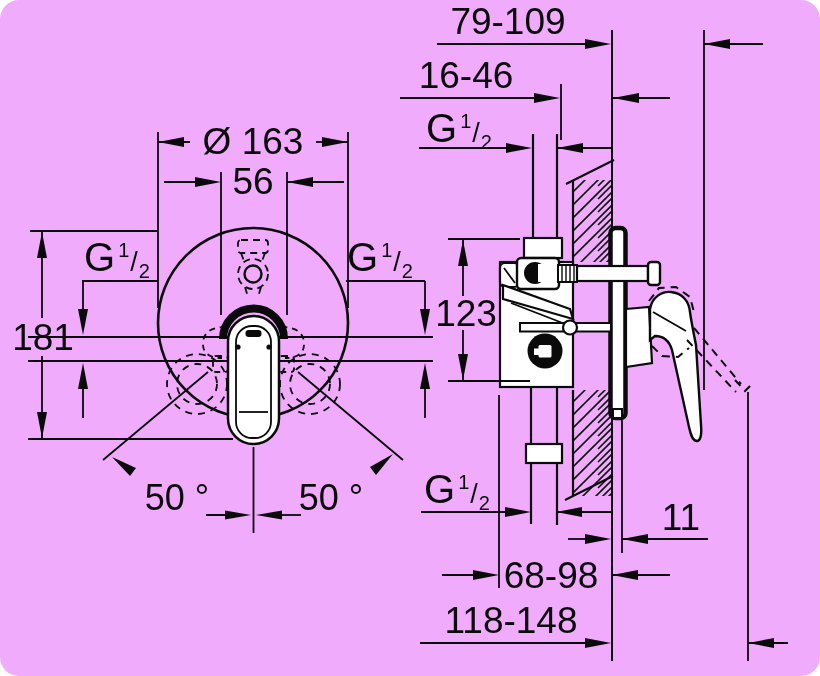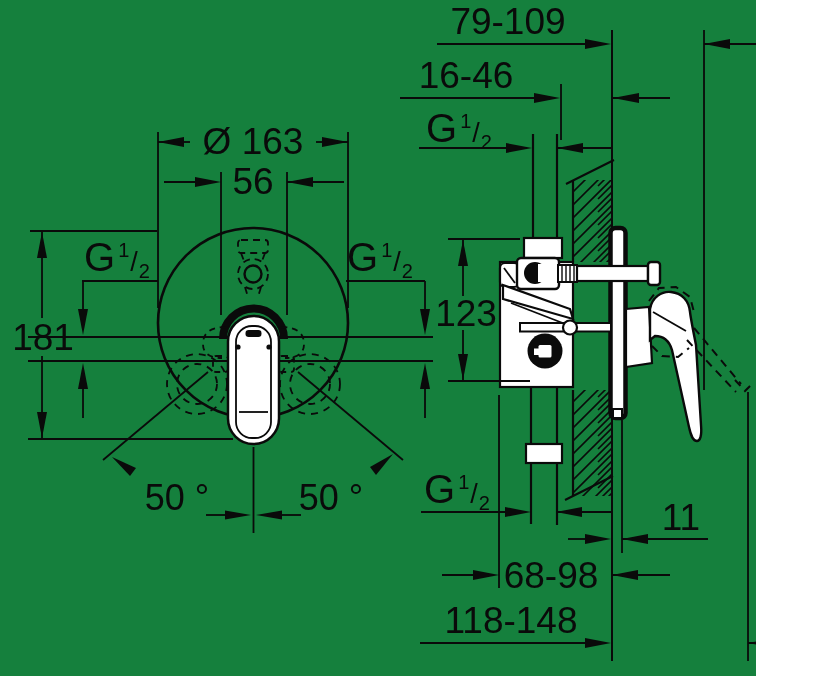--- a/index.html
+++ b/index.html
@@ -1,16 +1,16 @@
 <!DOCTYPE html>
 <html><head>
 <meta charset="utf-8">
 <style>
   html,body{margin:0;padding:0;background:#ffffff;}
-  .stage{width:756px;height:676px;position:relative;background:#15803d;overflow:hidden;}
+  .stage{width:820px;height:676px;position:relative;background:#f0abfc;overflow:hidden;border-radius:19px;}
   svg{display:block;}
   text{font-family:"Liberation Sans", sans-serif; fill:#0a0a0a;}
   .dim{font-size:37px;}
   .deg{font-size:36px;}
   .gbig{font-size:40px;}
   line,path,rect,circle,polyline{vector-effect:none;}
 </style>
 </head>
 <body>
 

